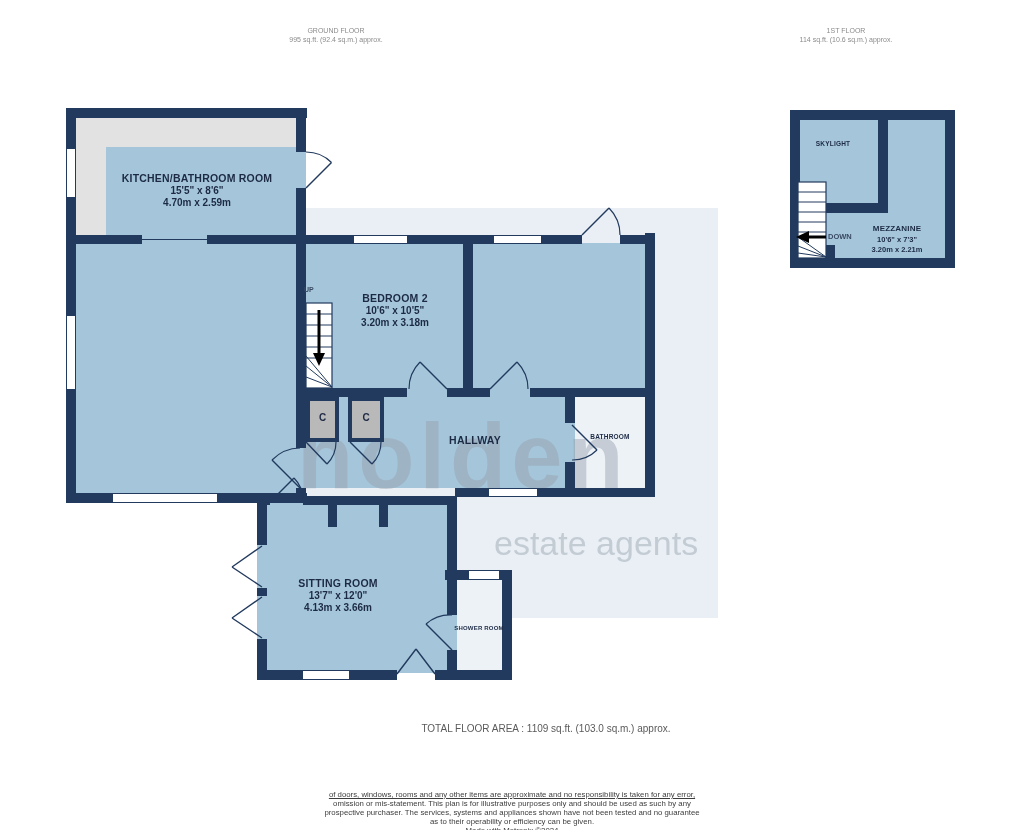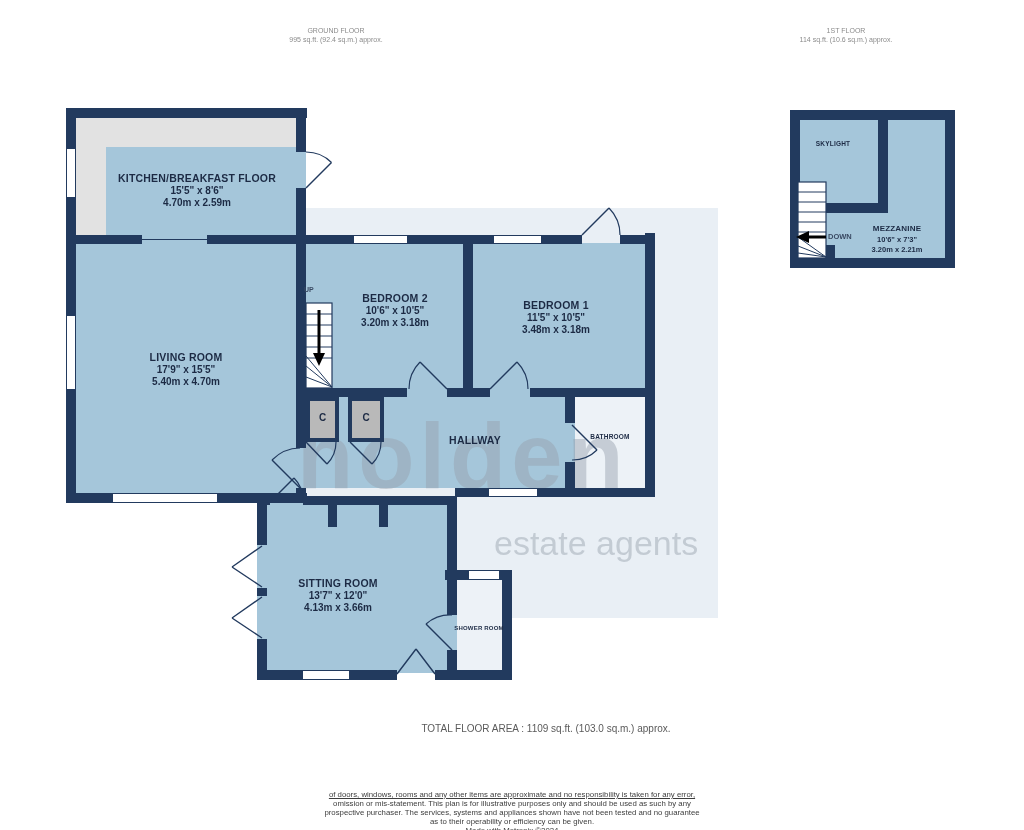--- a/index.html
+++ b/index.html
@@ -196,38 +196,28 @@
     <g>
       <rect class="stair" x="798" y="182" width="28" height="76"></rect>
       <path class="tread" d="M 798,192 H 826 M 798,202 H 826 M 798,212 H 826 M 798,222 H 826 M 798,232 H 826"></path>
       <path class="tread" d="M 826,257 L 798,237 M 826,257 L 798,246 M 826,257 L 798,253"></path>
       <line class="arrow" x1="826" y1="237" x2="808" y2="237"></line>
       <polygon class="head" points="809,231 809,243 796,237"></polygon>
     </g>
   </svg>
 
   <div class="lbl" style="left:97px;top:172px;width:200px;">
-    <div class="nm">KITCHEN/BREAKFAST FLOOR</div>
+    <div class="nm">KITCHEN/BATHROOM ROOM</div>
     <div class="dim">15'5" x 8'6"</div>
     <div class="dim">4.70m x 2.59m</div>
-  </div>
-  <div class="lbl" style="left:86px;top:351px;width:200px;">
-    <div class="nm">LIVING ROOM</div>
-    <div class="dim">17'9" x 15'5"</div>
-    <div class="dim">5.40m x 4.70m</div>
   </div>
   <div class="lbl" style="left:295px;top:292px;width:200px;">
     <div class="nm">BEDROOM 2</div>
     <div class="dim">10'6" x 10'5"</div>
     <div class="dim">3.20m x 3.18m</div>
-  </div>
-  <div class="lbl" style="left:456px;top:299px;width:200px;">
-    <div class="nm">BEDROOM 1</div>
-    <div class="dim">11'5" x 10'5"</div>
-    <div class="dim">3.48m x 3.18m</div>
   </div>
   <div class="lbl" style="left:425px;top:434px;width:100px;">
     <div class="nm">HALLWAY</div>
   </div>
   <div class="lbl tiny" style="left:572px;top:433px;width:76px;">
     <div>BATHROOM</div>
   </div>
   <div class="lbl" style="left:238px;top:577px;width:200px;">
     <div class="nm">SITTING ROOM</div>
     <div class="dim">13'7" x 12'0"</div>

